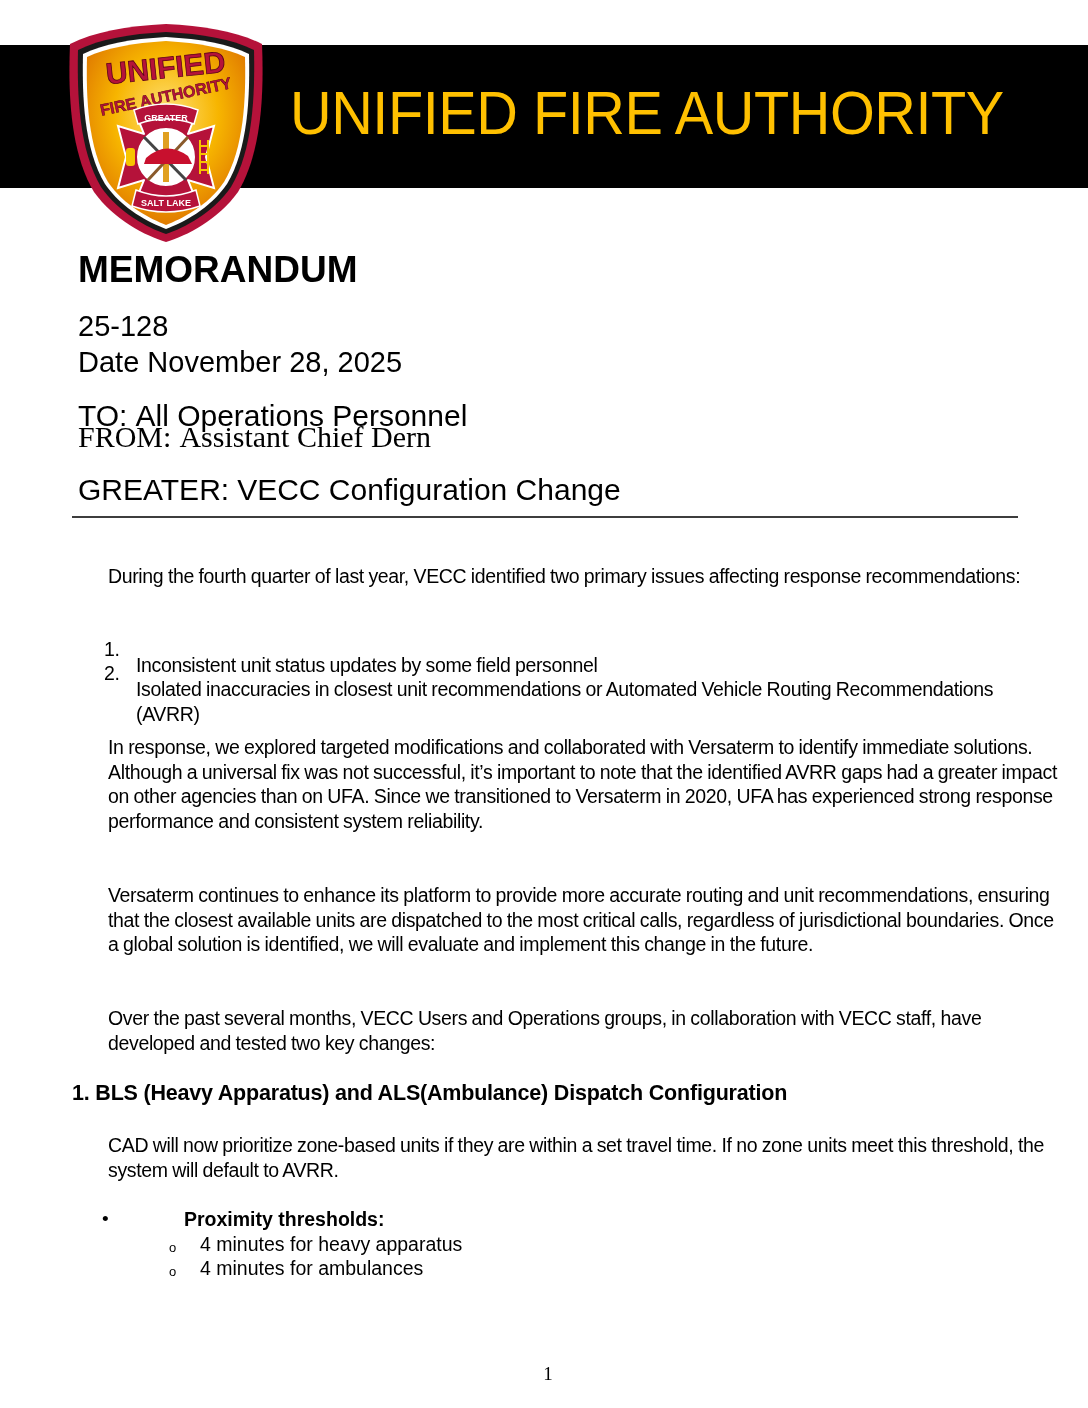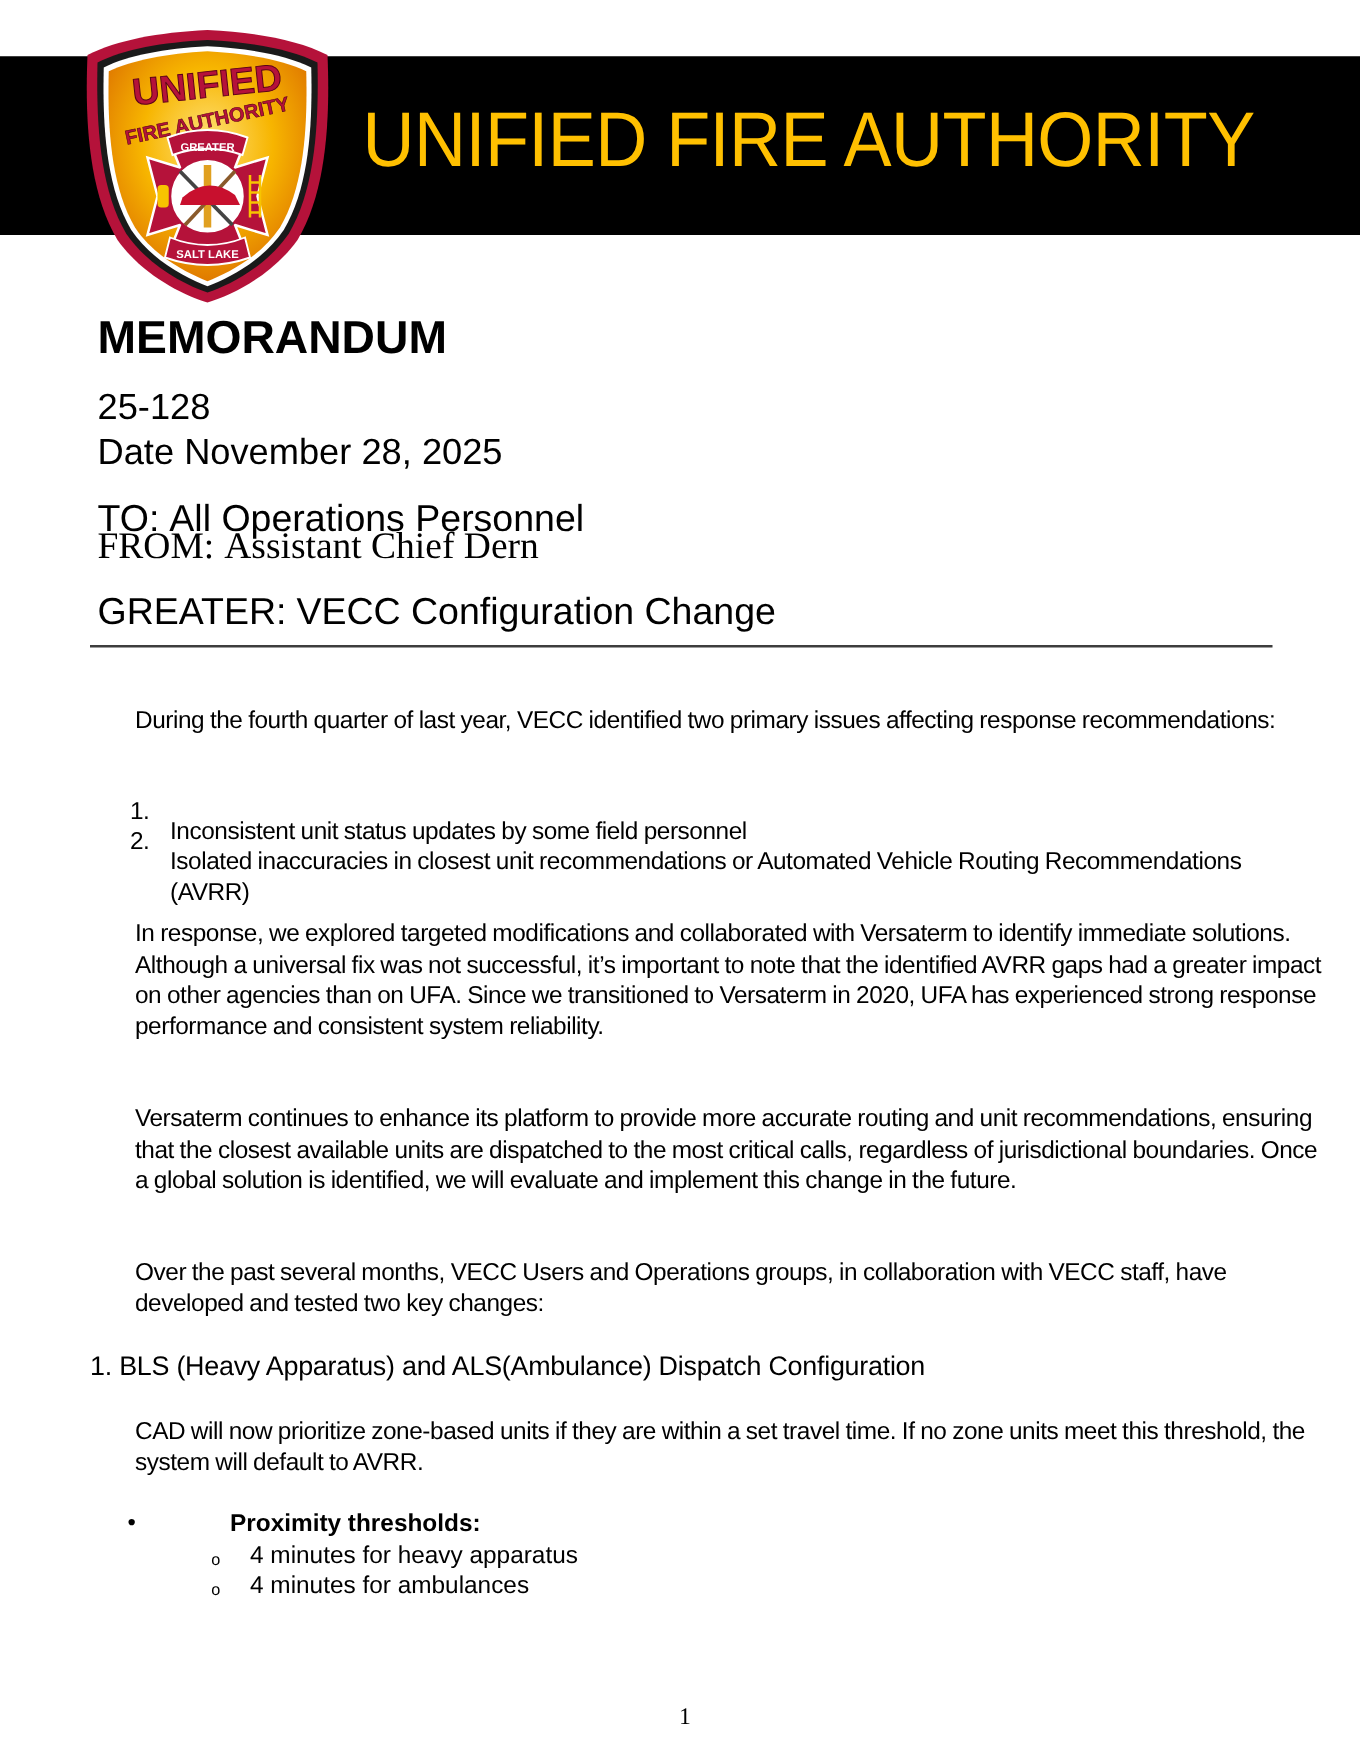--- a/index.html
+++ b/index.html
@@ -109,21 +109,21 @@
       position: absolute;
       left: 64px;
       top: 16px;
       width: 880px;
     }
     .section-heading {
       position: absolute;
       left: 72px;
       top: 1079px;
       font-size: 21.5px;
-      font-weight: normal;
+      font-weight: bold;
       line-height: 28px;
       letter-spacing: -0.2px;
     }
     .bullet-item {
       position: absolute;
       left: 72px;
       font-size: 19.5px;
       line-height: 24.5px;
       white-space: nowrap;
     }

